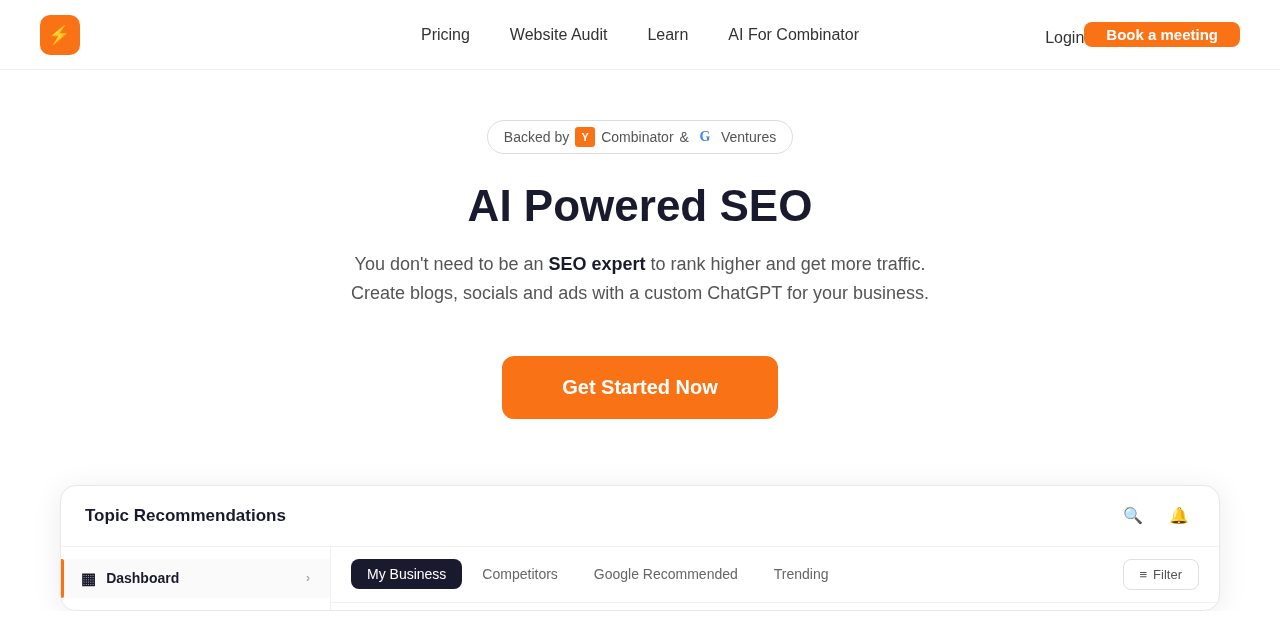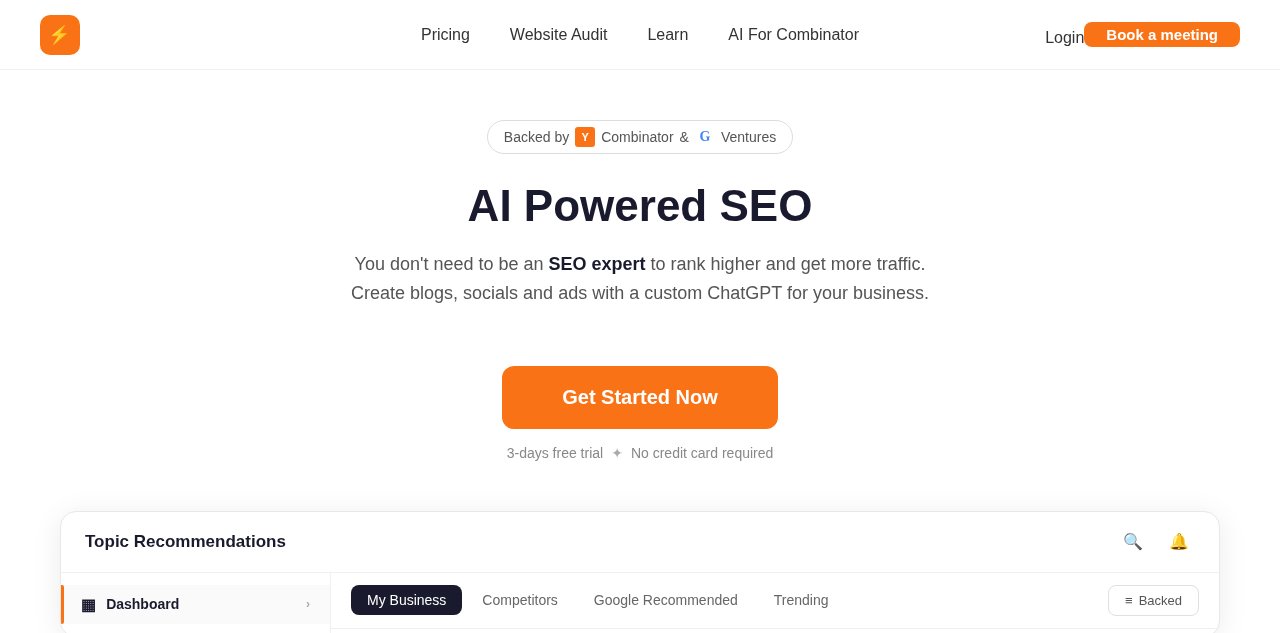--- a/index.html
+++ b/index.html
@@ -35,21 +35,21 @@
     .yc-logo {
       width: 20px; height: 20px; background: #f97316; border-radius: 3px;
       display: inline-flex; align-items: center; justify-content: center;
       color: white; font-size: 11px; font-weight: bold;
     }
     .google-g {
       width: 20px; height: 20px; display: inline-flex; align-items: center;
       justify-content: center; font-size: 14px; font-weight: bold;
     }
     .hero h1 { font-size: 44px; font-weight: 800; color: #1a1a2e; line-height: 1.1; margin-bottom: 20px; }
-    .hero p { font-size: 18px; color: #555; line-height: 1.6; margin-bottom: 40px; }
+    .hero p { font-size: 18px; color: #555; line-height: 1.6; margin-bottom: 30px; }
     .hero p strong { color: #1a1a2e; font-weight: 700; }
     .cta-btn {
       background: #f97316; color: white; border: none; border-radius: 12px;
       padding: 20px 60px; font-size: 20px; font-weight: 700; cursor: pointer;
       display: inline-block; margin-bottom: 16px;
     }
     .free-trial { font-size: 14px; color: #888; display: flex; align-items: center; justify-content: center; gap: 8px; }
     .free-trial .dot { color: #aaa; }
 
     
@@ -125,25 +125,20 @@
     <span class="google-g" style="color:#4285f4; font-family: serif;">G</span>
     <span>Ventures</span>
   </div>
   <h1>AI Powered SEO</h1>
   <p>
     <span>You don't need to be an </span><strong>SEO expert</strong><span> to rank higher and get more traffic.</span><br>
     <span>Create blogs, socials and ads with a custom ChatGPT for your business.</span>
   </p>
   <br>
   <button class="cta-btn">Get Started Now</button>
-  <div class="free-trial">
-    <span>3-days free trial</span>
-    <span class="dot">✦</span>
-    <span>No credit card required</span>
-  </div>
 </section>
 
 <div class="dashboard-preview">
 
   <div class="dash-top">
     <span class="dash-title">Topic Recommendations</span>
     <div class="dash-icons">
       <div class="dash-icon">🔍</div>
       <div class="dash-icon">🔔</div>
     </div>
@@ -164,19 +159,19 @@
 
       <div class="tabs-row">
         <div class="tabs">
           <div class="tab active">My Business</div>
           <div class="tab">Competitors</div>
           <div class="tab">Google Recommended</div>
           <div class="tab">Trending</div>
         </div>
         <button class="filter-btn">
           <span>≡</span>
-          <span>Backed</span>
+          <span>Filter</span>
         </button>
       </div>
 
     </div>
   </div>
 </div>
 
 </body></html>

